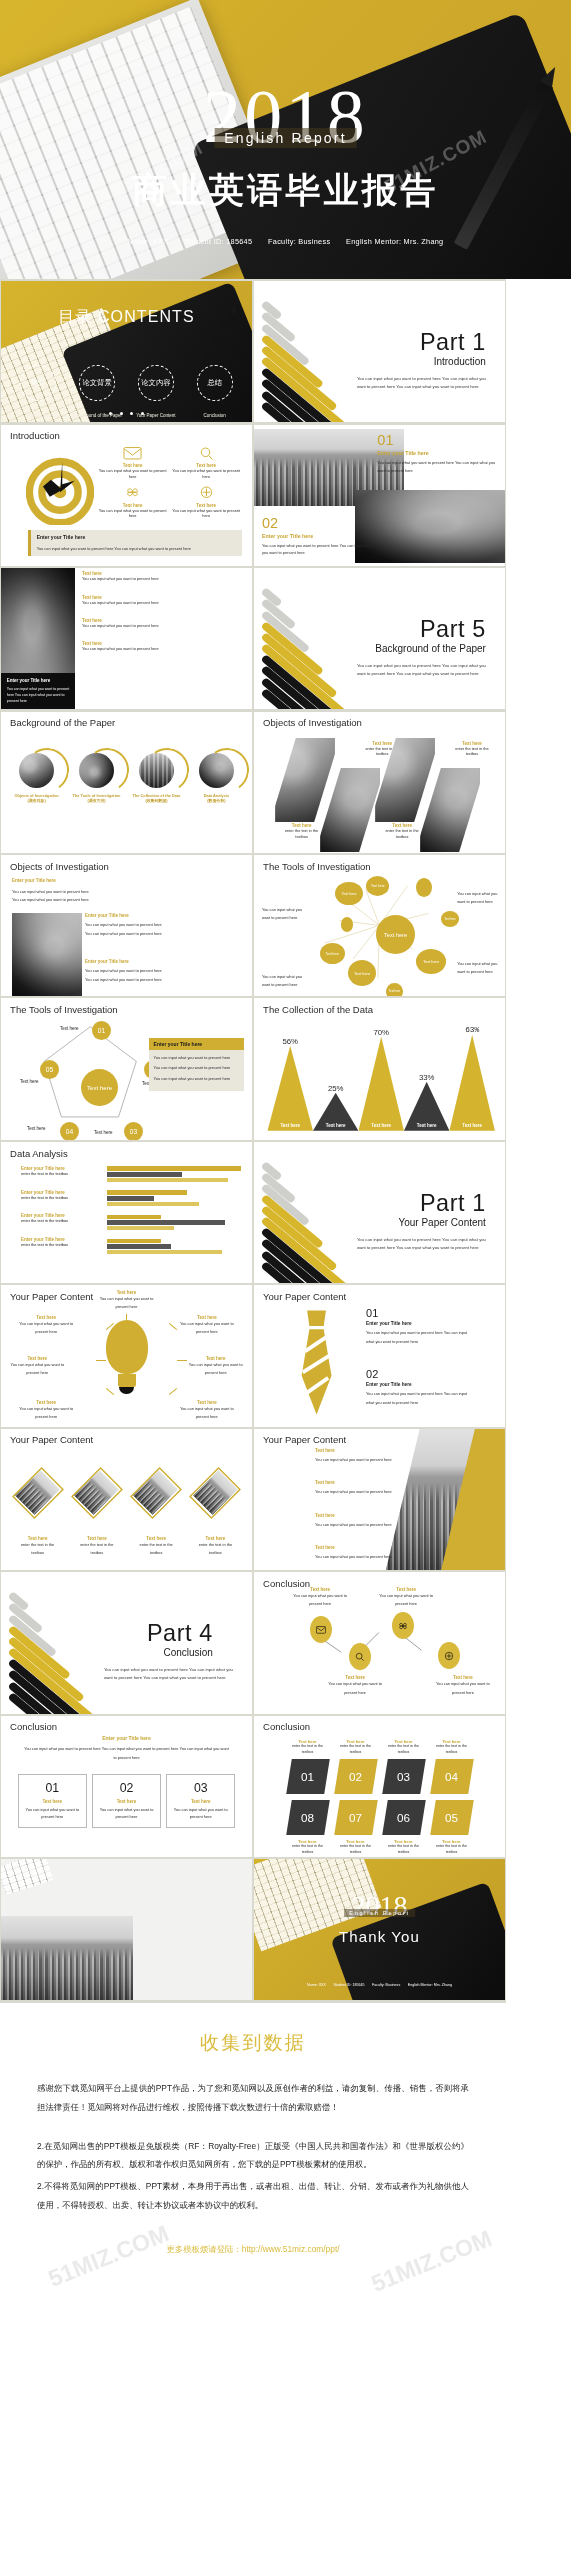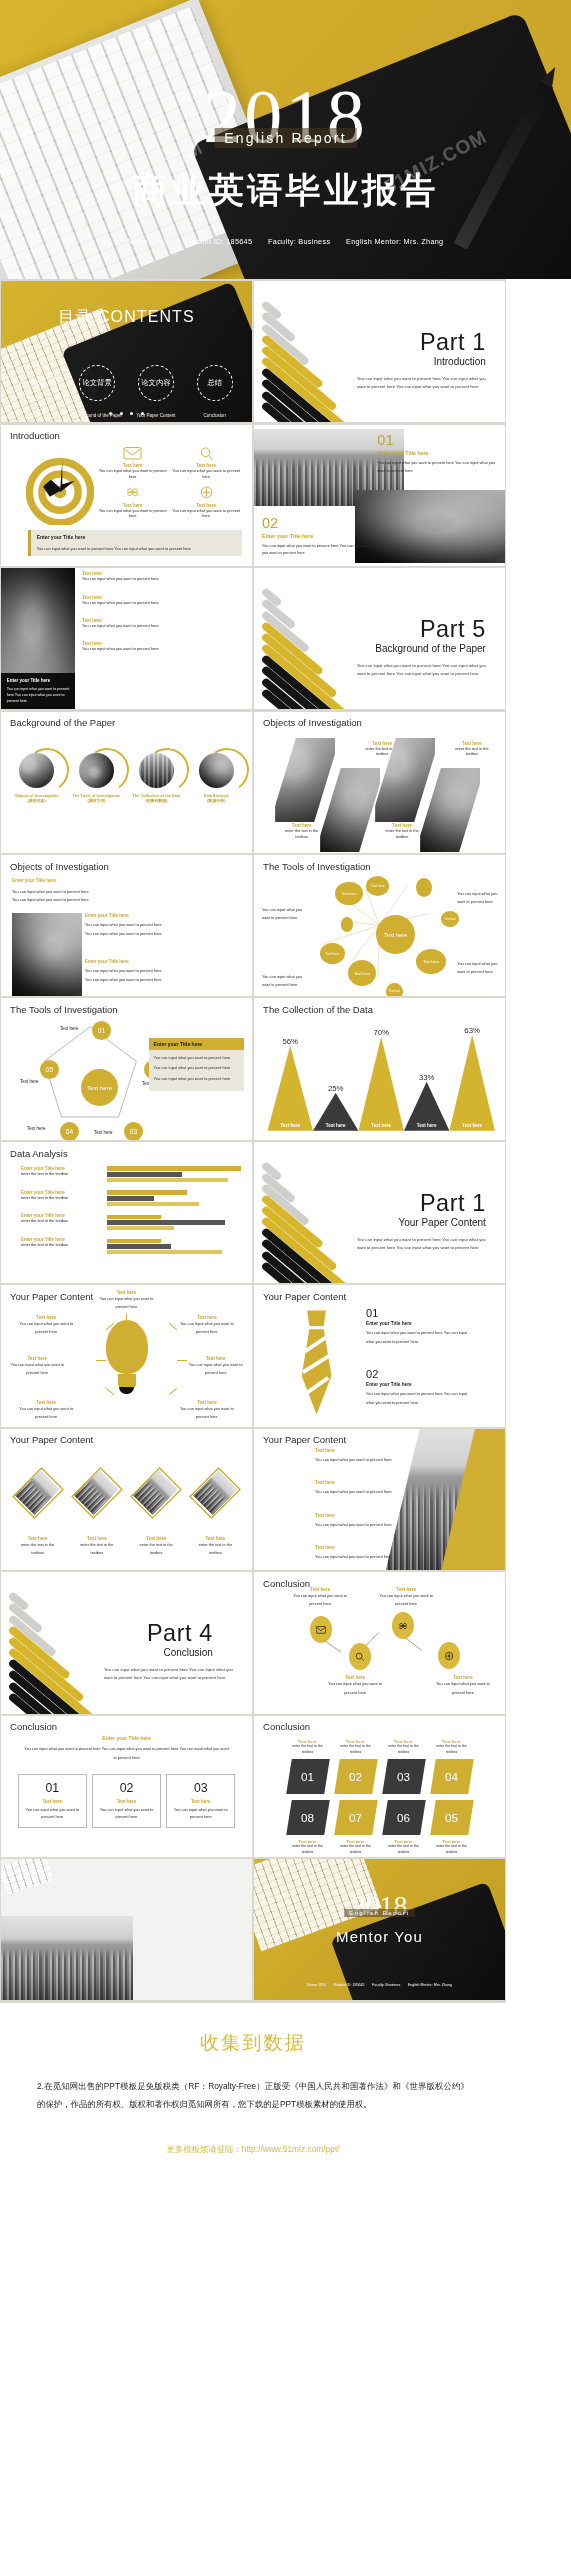--- a/index.html
+++ b/index.html
@@ -643,21 +643,21 @@
           <div class="pv" style="bottom:99px;">70%</div>
           <div class="tri" style="height:94px;background:#d4b42f;"></div>
           <div class="pl">Text here</div>
         </div>
         <div class="peak">
           <div class="pv" style="bottom:55px;">33%</div>
           <div class="tri" style="height:49px;background:#3a3a3a;"></div>
           <div class="pl">Text here</div>
         </div>
         <div class="peak">
-          <div class="pv" style="bottom:102px;">63%</div>
+          <div class="pv" style="bottom:102px;font-family:Liberation Mono, monospace;">63%</div>
           <div class="tri" style="height:96px;background:#d4b42f;"></div>
           <div class="pl">Text here</div>
         </div>
       </div>
     </div>
 
     <div class="slide">
       <div class="s-title">Data Analysis</div>
       <div class="barlabels">
         <div class="blrow">
@@ -1020,33 +1020,35 @@
         background-image: repeating-linear-gradient(to right, rgba(255,255,255,.7) 0 6.1px, rgba(160,160,158,.5) 6.1px 7.3px),
                           repeating-linear-gradient(to bottom, rgba(255,255,255,.6) 0 5.6px, rgba(160,160,158,.45) 5.6px 6.7px);"></div>
       <div class="photo city" style="position:absolute;left:0;bottom:0;width:132px;height:84px;"></div>
     </div>
 
     <div class="slide thanks">
       <div class="kbd3"></div>
       <div class="tab3"></div>
       <div class="thanks-year">2018</div>
       <div class="thanks-sub">English Report</div>
-      <div class="thanks-ty">Mentor You</div>
+      <div class="thanks-ty">Thank You</div>
       <div class="thanks-meta">
         <span>Name: XXX</span>
         <span>Student ID: 185645</span>
         <span>Faculty: Business</span>
         <span>English Mentor: Mrs. Zhang</span>
       </div>
     </div>
 
   </div>
 
   <div class="copy">
     <h2>收集到数据</h2>
+    <div class="p1">感谢您下载觅知网平台上提供的PPT作品，为了您和觅知网以及原创作者的利益，请勿复制、传播、销售，否则将承担法律责任！觅知网将对作品进行维权，按照传播下载次数进行十倍的索取赔偿！</div>
     <div class="p2">2.在觅知网出售的PPT模板是免版税类（RF：Royalty-Free）正版受《中国人民共和国著作法》和《世界版权公约》的保护，作品的所有权、版权和著作权归觅知网所有，您下载的是PPT模板素材的使用权。</div>
+    <div class="p3">2.不得将觅知网的PPT模板、PPT素材，本身用于再出售，或者出租、出借、转让、分销、发布或者作为礼物供他人使用，不得转授权、出卖、转让本协议或者本协议中的权利。</div>
     <div class="link">更多模板烦请登陆：http://www.51miz.com/ppt/</div>
     <div class="wm2" style="left:45px;top:240px;">51MIZ.COM</div>
     <div class="wm2" style="left:368px;top:245px;">51MIZ.COM</div>
   </div>
 
 </div>
 
 
 </body></html>

